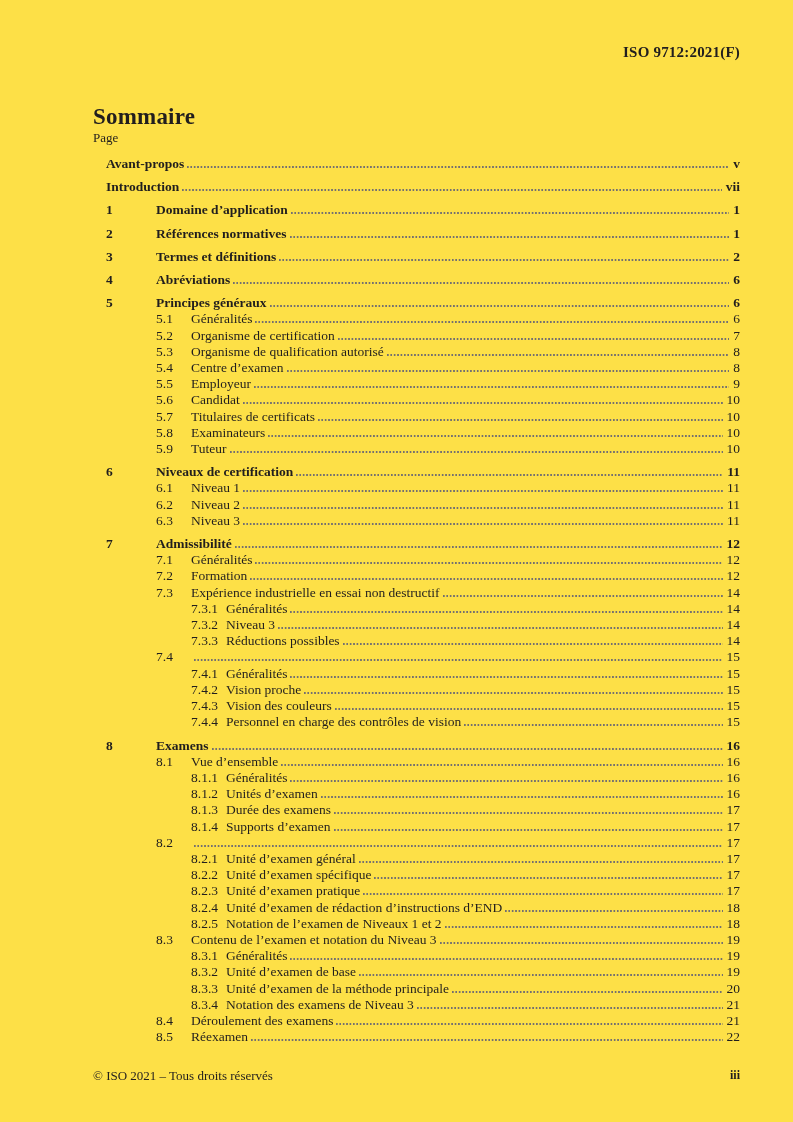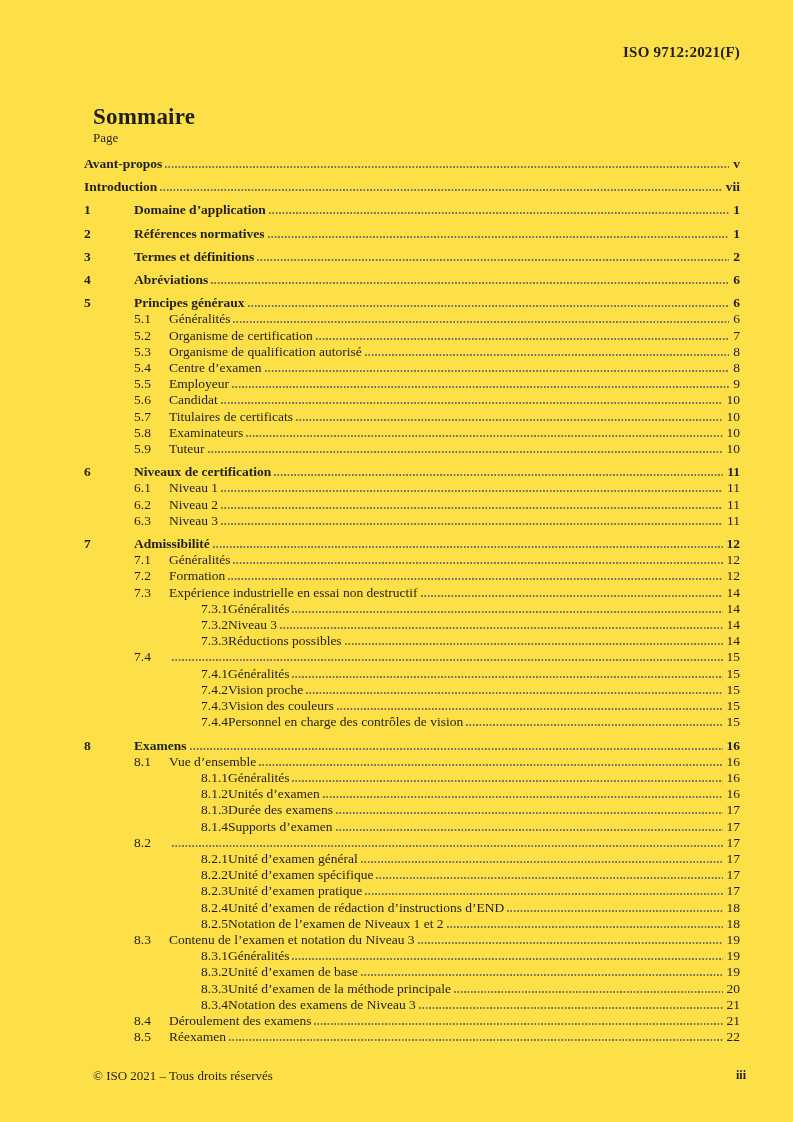--- a/index.html
+++ b/index.html
@@ -40,35 +40,35 @@
     font-weight: bold;
     margin: 0;
     letter-spacing: 0.2px;
   }
   .page-col-label {
     font-size: 13px;
   }
   .toc-list {
     position: absolute;
     top: 156px;
-    left: 84px;
+    left: 106px;
     right: 53px;
   }
   .row {
     display: flex;
     align-items: baseline;
     font-size: 13.5px;
     line-height: 16.2px;
     white-space: nowrap;
   }
   .row.b { font-weight: bold; }
   .row.b { margin-top: 7px; }
   .row.b:first-child { margin-top: 0; }
   .row.lvl1 { margin-left: 50px; }
-  .row.lvl2 { margin-left: 109px; text-align: right; }
+  .row.lvl2 { margin-left: 85px; }
   .num   { flex: 0 0 auto; }
   .row.lvl0 .num { width: 50px; }
   .row.lvl1 .num { width: 35px; }
   .row.lvl2 .num { width: 35px; }
   .ttl { flex: 0 0 auto; }
   .leader {
     flex: 1 1 auto;
     min-width: 14px;
     height: 0;
     position: relative;
@@ -83,21 +83,21 @@
     height: 2px;
     background-image: radial-gradient(circle at 1px 1px, #747070 0.8px, rgba(0,0,0,0) 1.2px);
     background-size: 3.4px 2px;
     background-repeat: repeat-x;
   }
   .pg { flex: 0 0 auto; }
   .footer {
     position: absolute;
     top: 1068px;
     left: 93px;
-    right: 47px;
+    right: 53px;
     display: flex;
     align-items: flex-start;
     justify-content: space-between;
     font-size: 13px;
   }
   .footer .folio { font-weight: bold; font-size: 12px; }
 </style>
 </head>
 <body>
 

